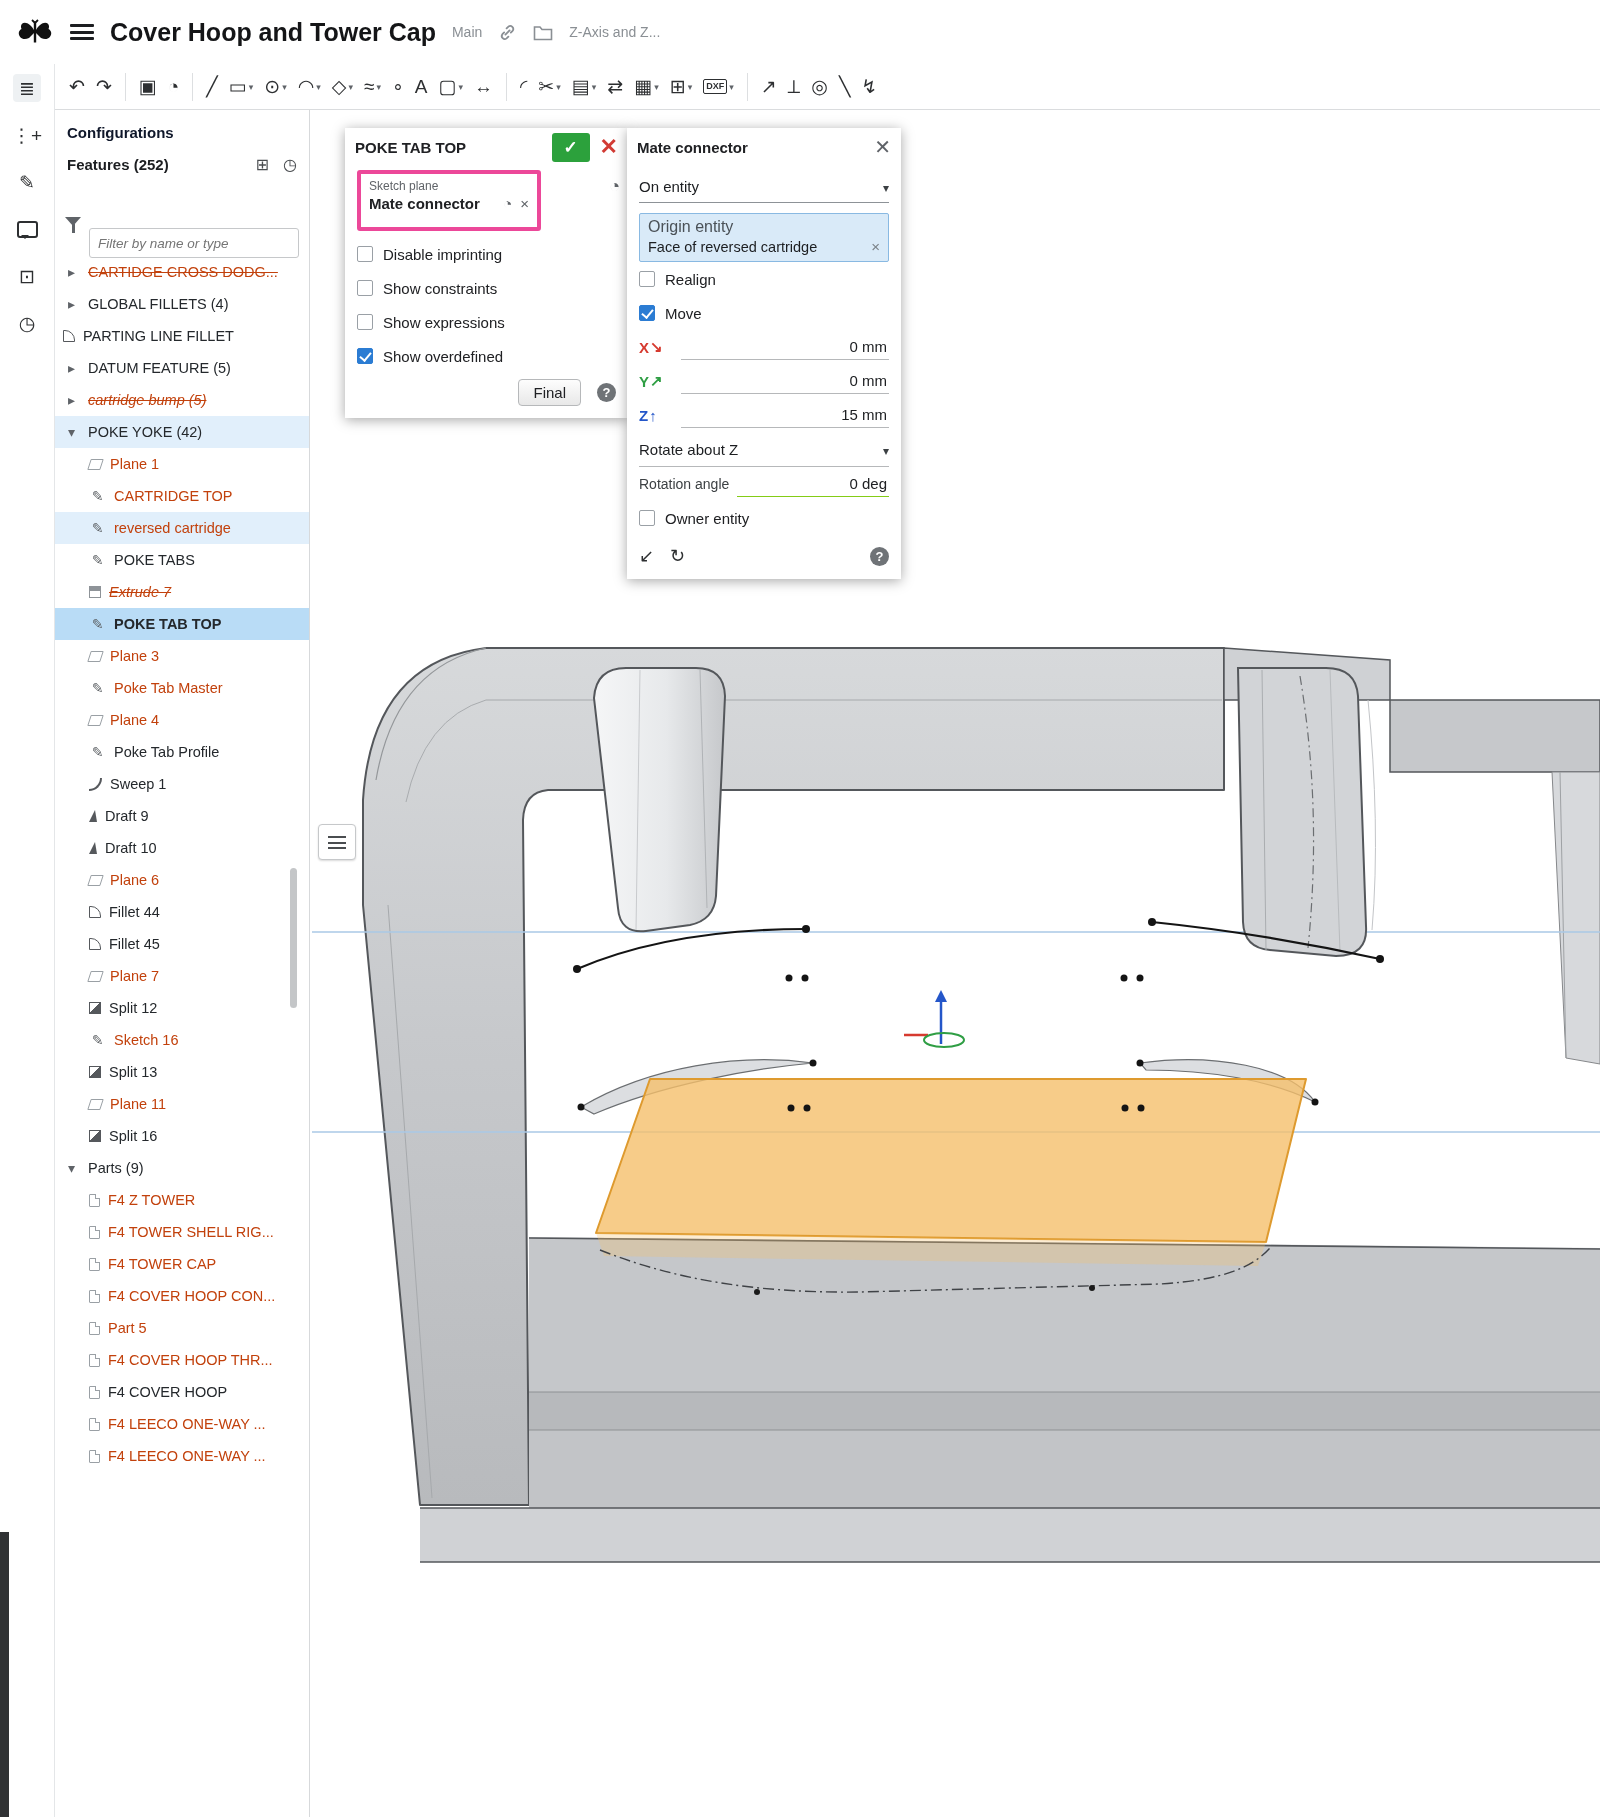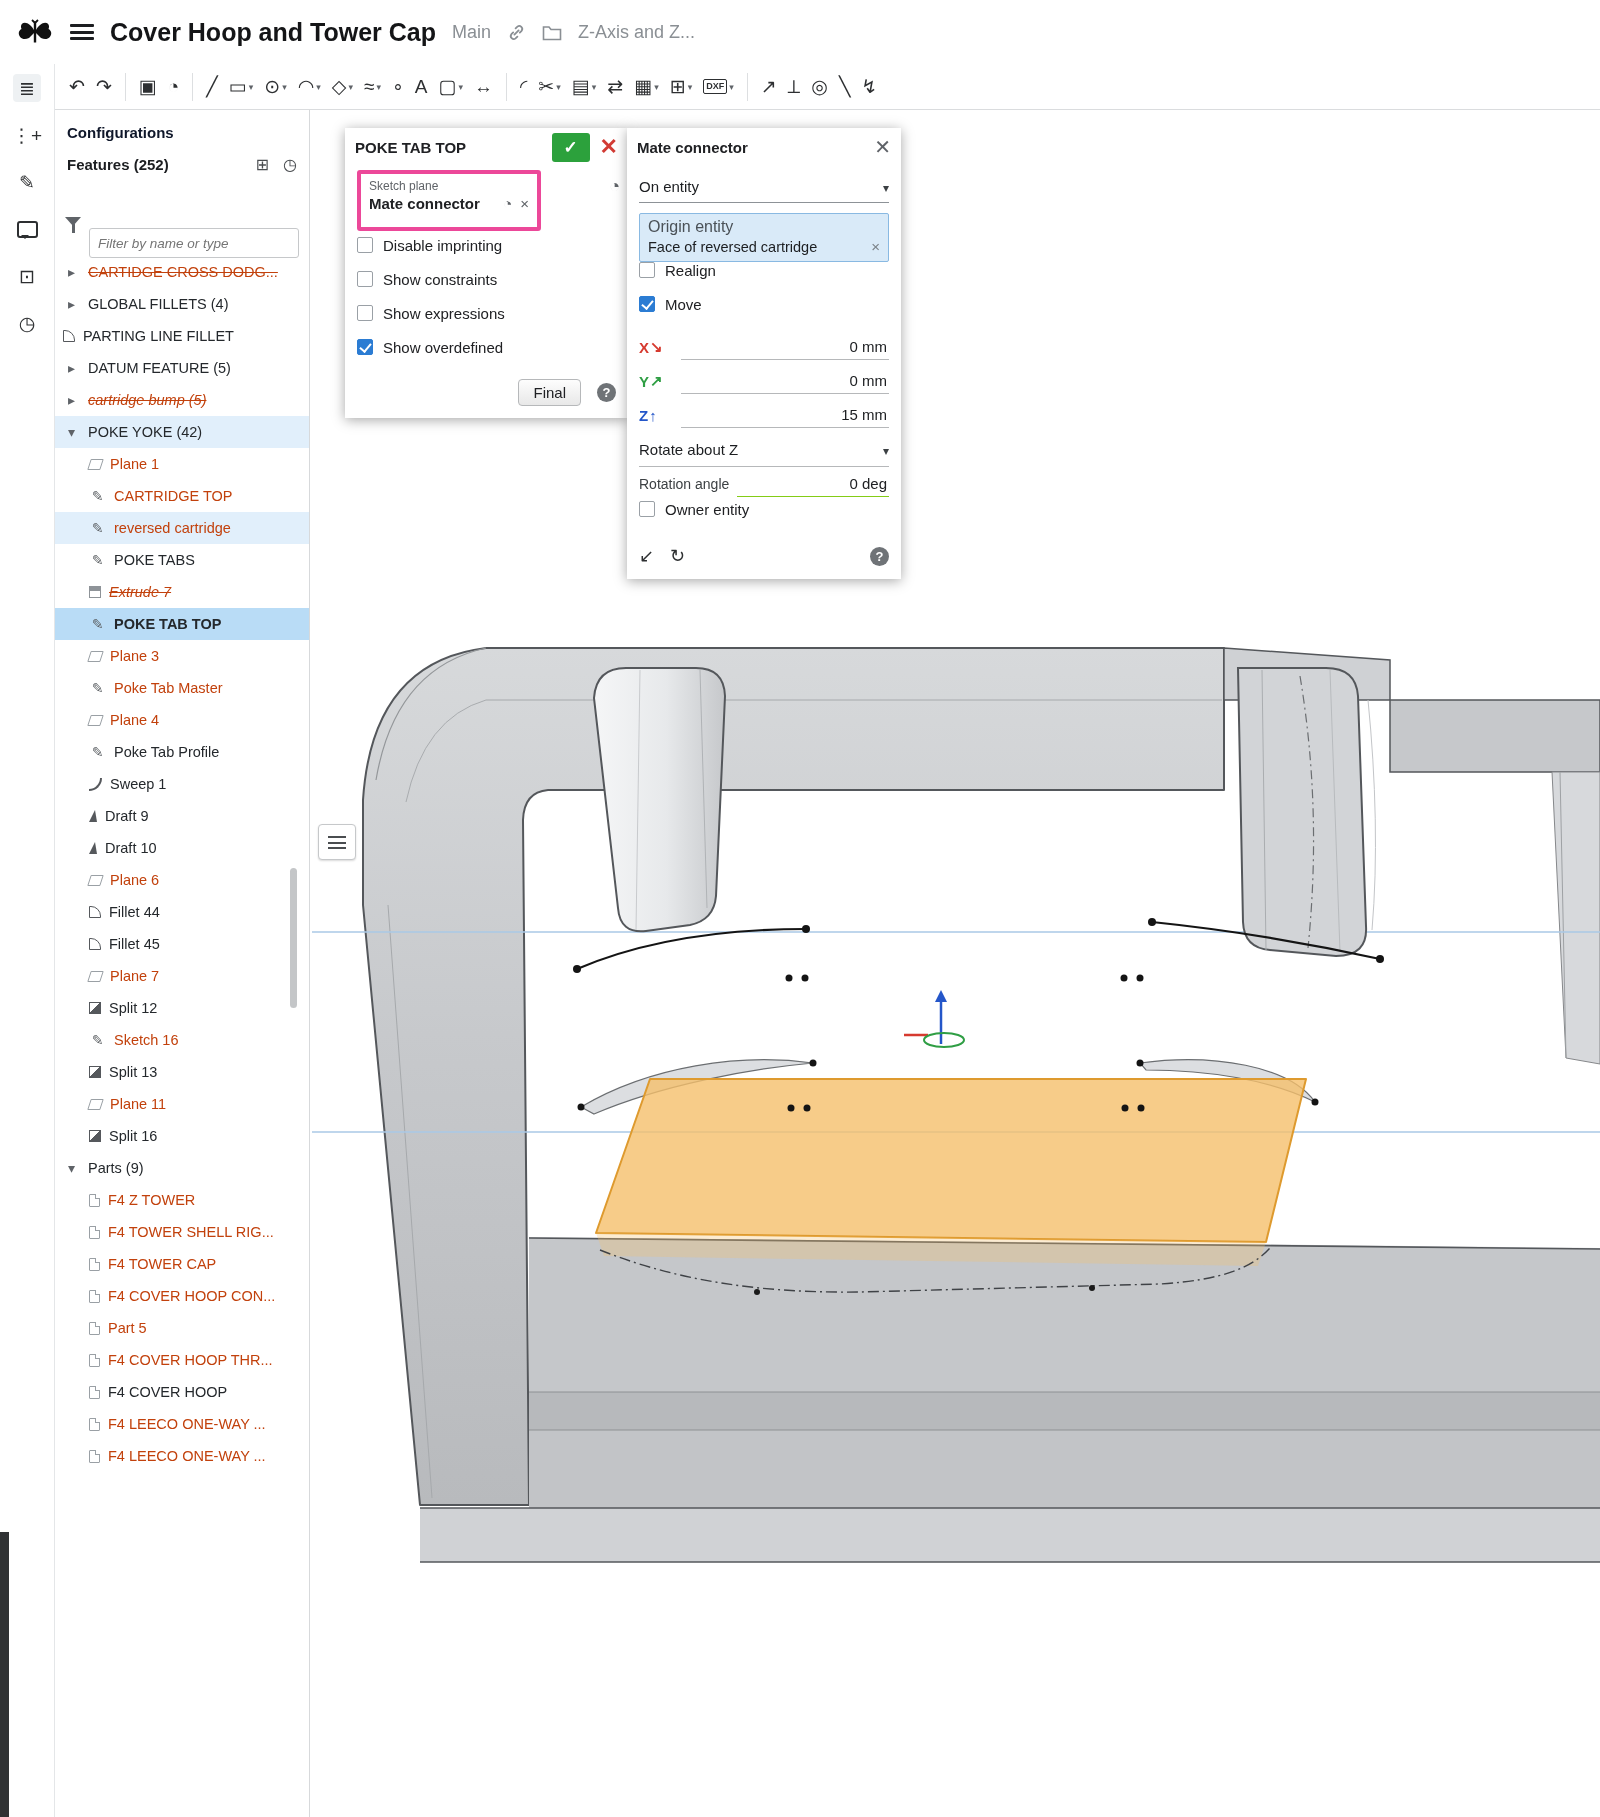--- a/index.html
+++ b/index.html
@@ -7,21 +7,21 @@
        font-family:"Liberation Sans",sans-serif;color:#202124;}
 
   
   .header{position:absolute;left:0;top:0;width:1600px;height:64px;display:flex;align-items:center;
           gap:16px;padding-left:16px;box-sizing:border-box;background:#fff;}
   .logo svg{display:block;}
   .burger{width:24px;height:16px;display:flex;flex-direction:column;justify-content:space-between;cursor:pointer;}
   .burger i{height:3px;background:#1c1e21;border-radius:1px;}
   .title{font-size:25px;font-weight:bold;color:#141517;white-space:nowrap;}
   .muted{color:#8a8f94;}
-  .ws{font-size:18px;}
+  .ws{font-size:14px;}
   .hicon{display:flex;align-items:center;}
 
   
   .toolbar{position:absolute;left:55px;top:64px;width:1545px;height:46px;border-bottom:1px solid #dadcde;
            display:flex;align-items:center;gap:3px;padding:0 10px;box-sizing:border-box;background:#fff;}
   .tb-btn{display:flex;align-items:center;gap:2px;padding:3px 4px;border-radius:3px;cursor:pointer;}
   .tb-glyph{font-size:19px;color:#2d2f31;line-height:1;}
   .tb-glyph.boxed{font-size:9px;font-weight:bold;border:1.5px solid #2d2f31;border-radius:2px;padding:2px 2px;}
   .tb-caret{font-size:9px;color:#5f6368;}
   .tb-div{width:1px;height:28px;background:#dddfe1;margin:0 6px;flex:none;}
@@ -96,21 +96,21 @@
   .btn-cancel{color:#d23b34;font-size:22px;font-weight:bold;cursor:pointer;line-height:1;}
   .dlg-close{color:#5f6368;font-size:20px;cursor:pointer;line-height:1;}
   .dlg-body{padding:4px 12px 12px;position:relative;}
   .dlg-poke{left:345px;top:128px;width:283px;}
   .groupbox{border:4px solid #ec4899;border-radius:3px;padding:5px 8px 15px;width:184px;box-sizing:border-box;}
   .gb-label{font-size:12px;color:#5f6368;}
   .gb-row{display:flex;align-items:center;gap:8px;margin-top:2px;}
   .gb-value{font-weight:bold;font-size:15px;flex:1;}
   .gb-ico{color:#5f6368;font-size:15px;cursor:pointer;}
   .mate-toggle{position:absolute;right:8px;top:10px;font-size:18px;color:#5f6368;cursor:pointer;}
-  .chk-row{display:flex;gap:10px;height:34px;cursor:pointer;}
+  .chk-row{display:flex;align-items:center;gap:10px;height:34px;cursor:pointer;}
   .chk{width:16px;height:16px;border:1.5px solid #9aa0a6;border-radius:2px;box-sizing:border-box;position:relative;background:#fff;flex:none;}
   .chk.on{background:#2b7cd3;border-color:#2b7cd3;}
   .chk.on::after{content:"";position:absolute;left:4px;top:1px;width:5px;height:9px;border-right:2px solid #fff;
                  border-bottom:2px solid #fff;transform:rotate(40deg);}
   .dlg-foot{display:flex;align-items:center;justify-content:flex-end;gap:16px;padding-top:6px;}
   .btn-final{border:1px solid #b6b8ba;border-radius:4px;background:linear-gradient(#fdfdfd,#e8e8e8);
              padding:4px 14px;font-size:15px;color:#202124;cursor:pointer;}
   .help-dot{width:19px;height:19px;border-radius:50%;background:#6f7377;color:#fff;font-size:13px;
             display:flex;align-items:center;justify-content:center;font-weight:bold;flex:none;cursor:pointer;}
 

